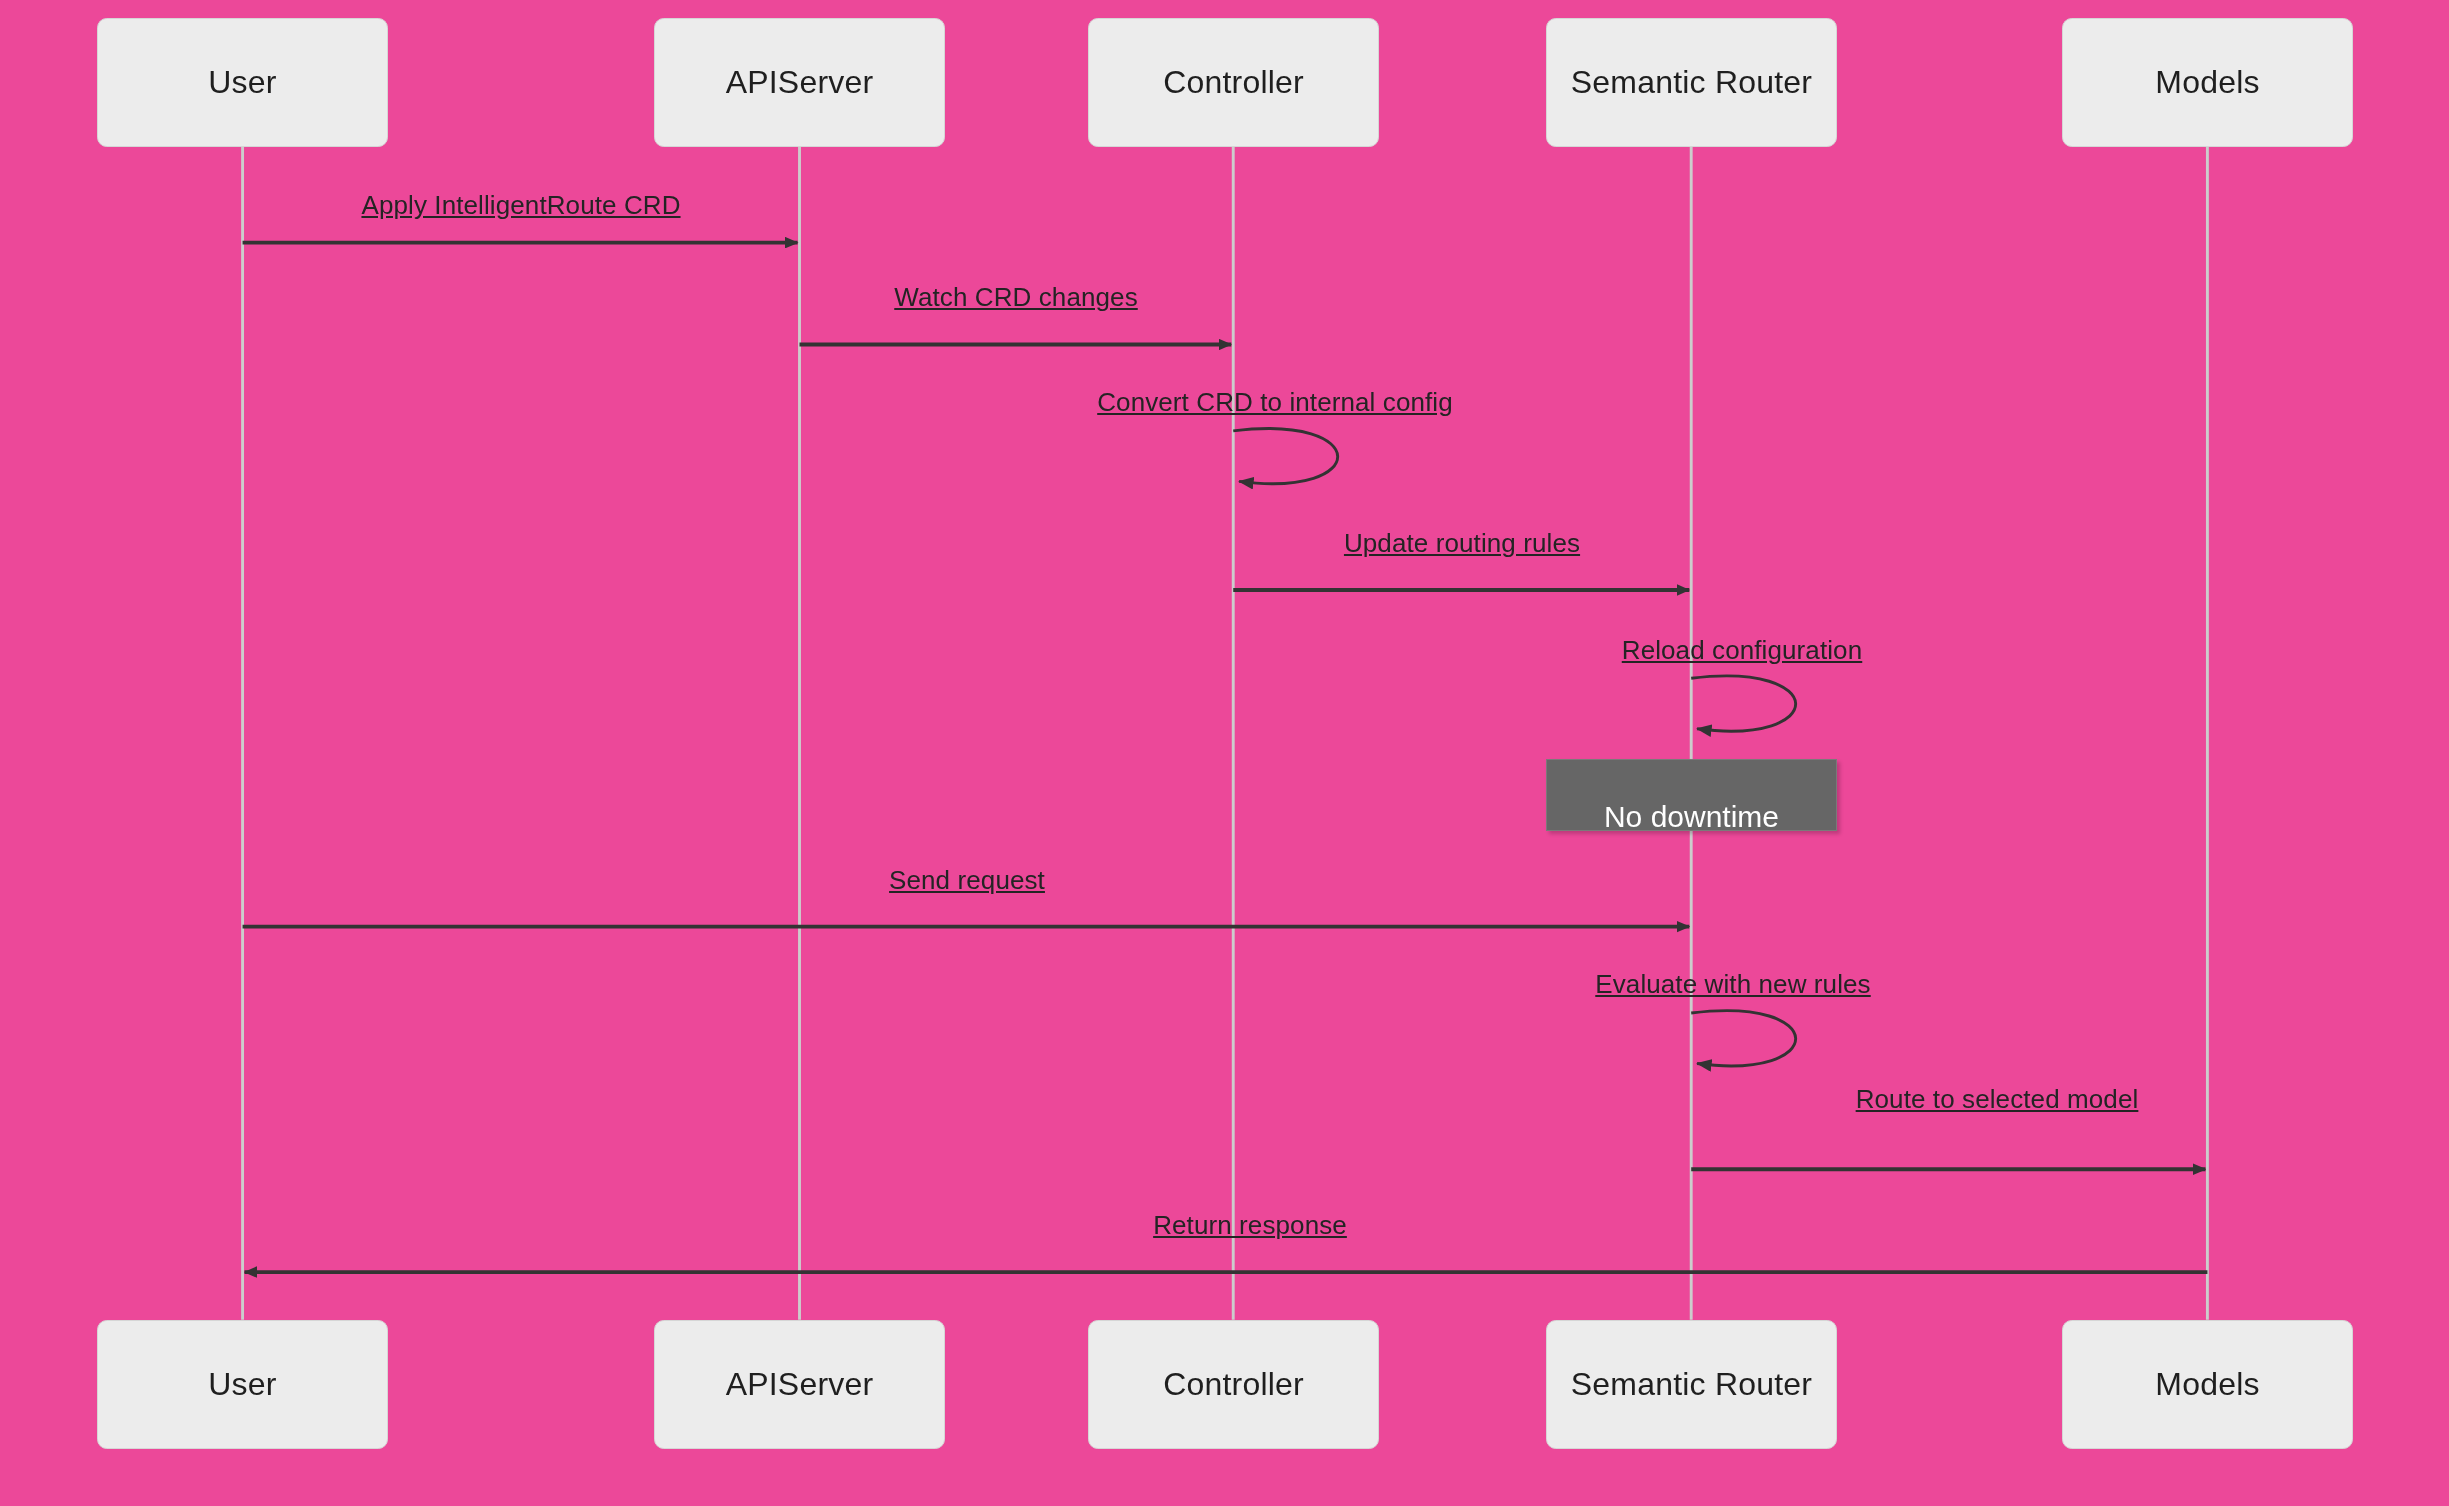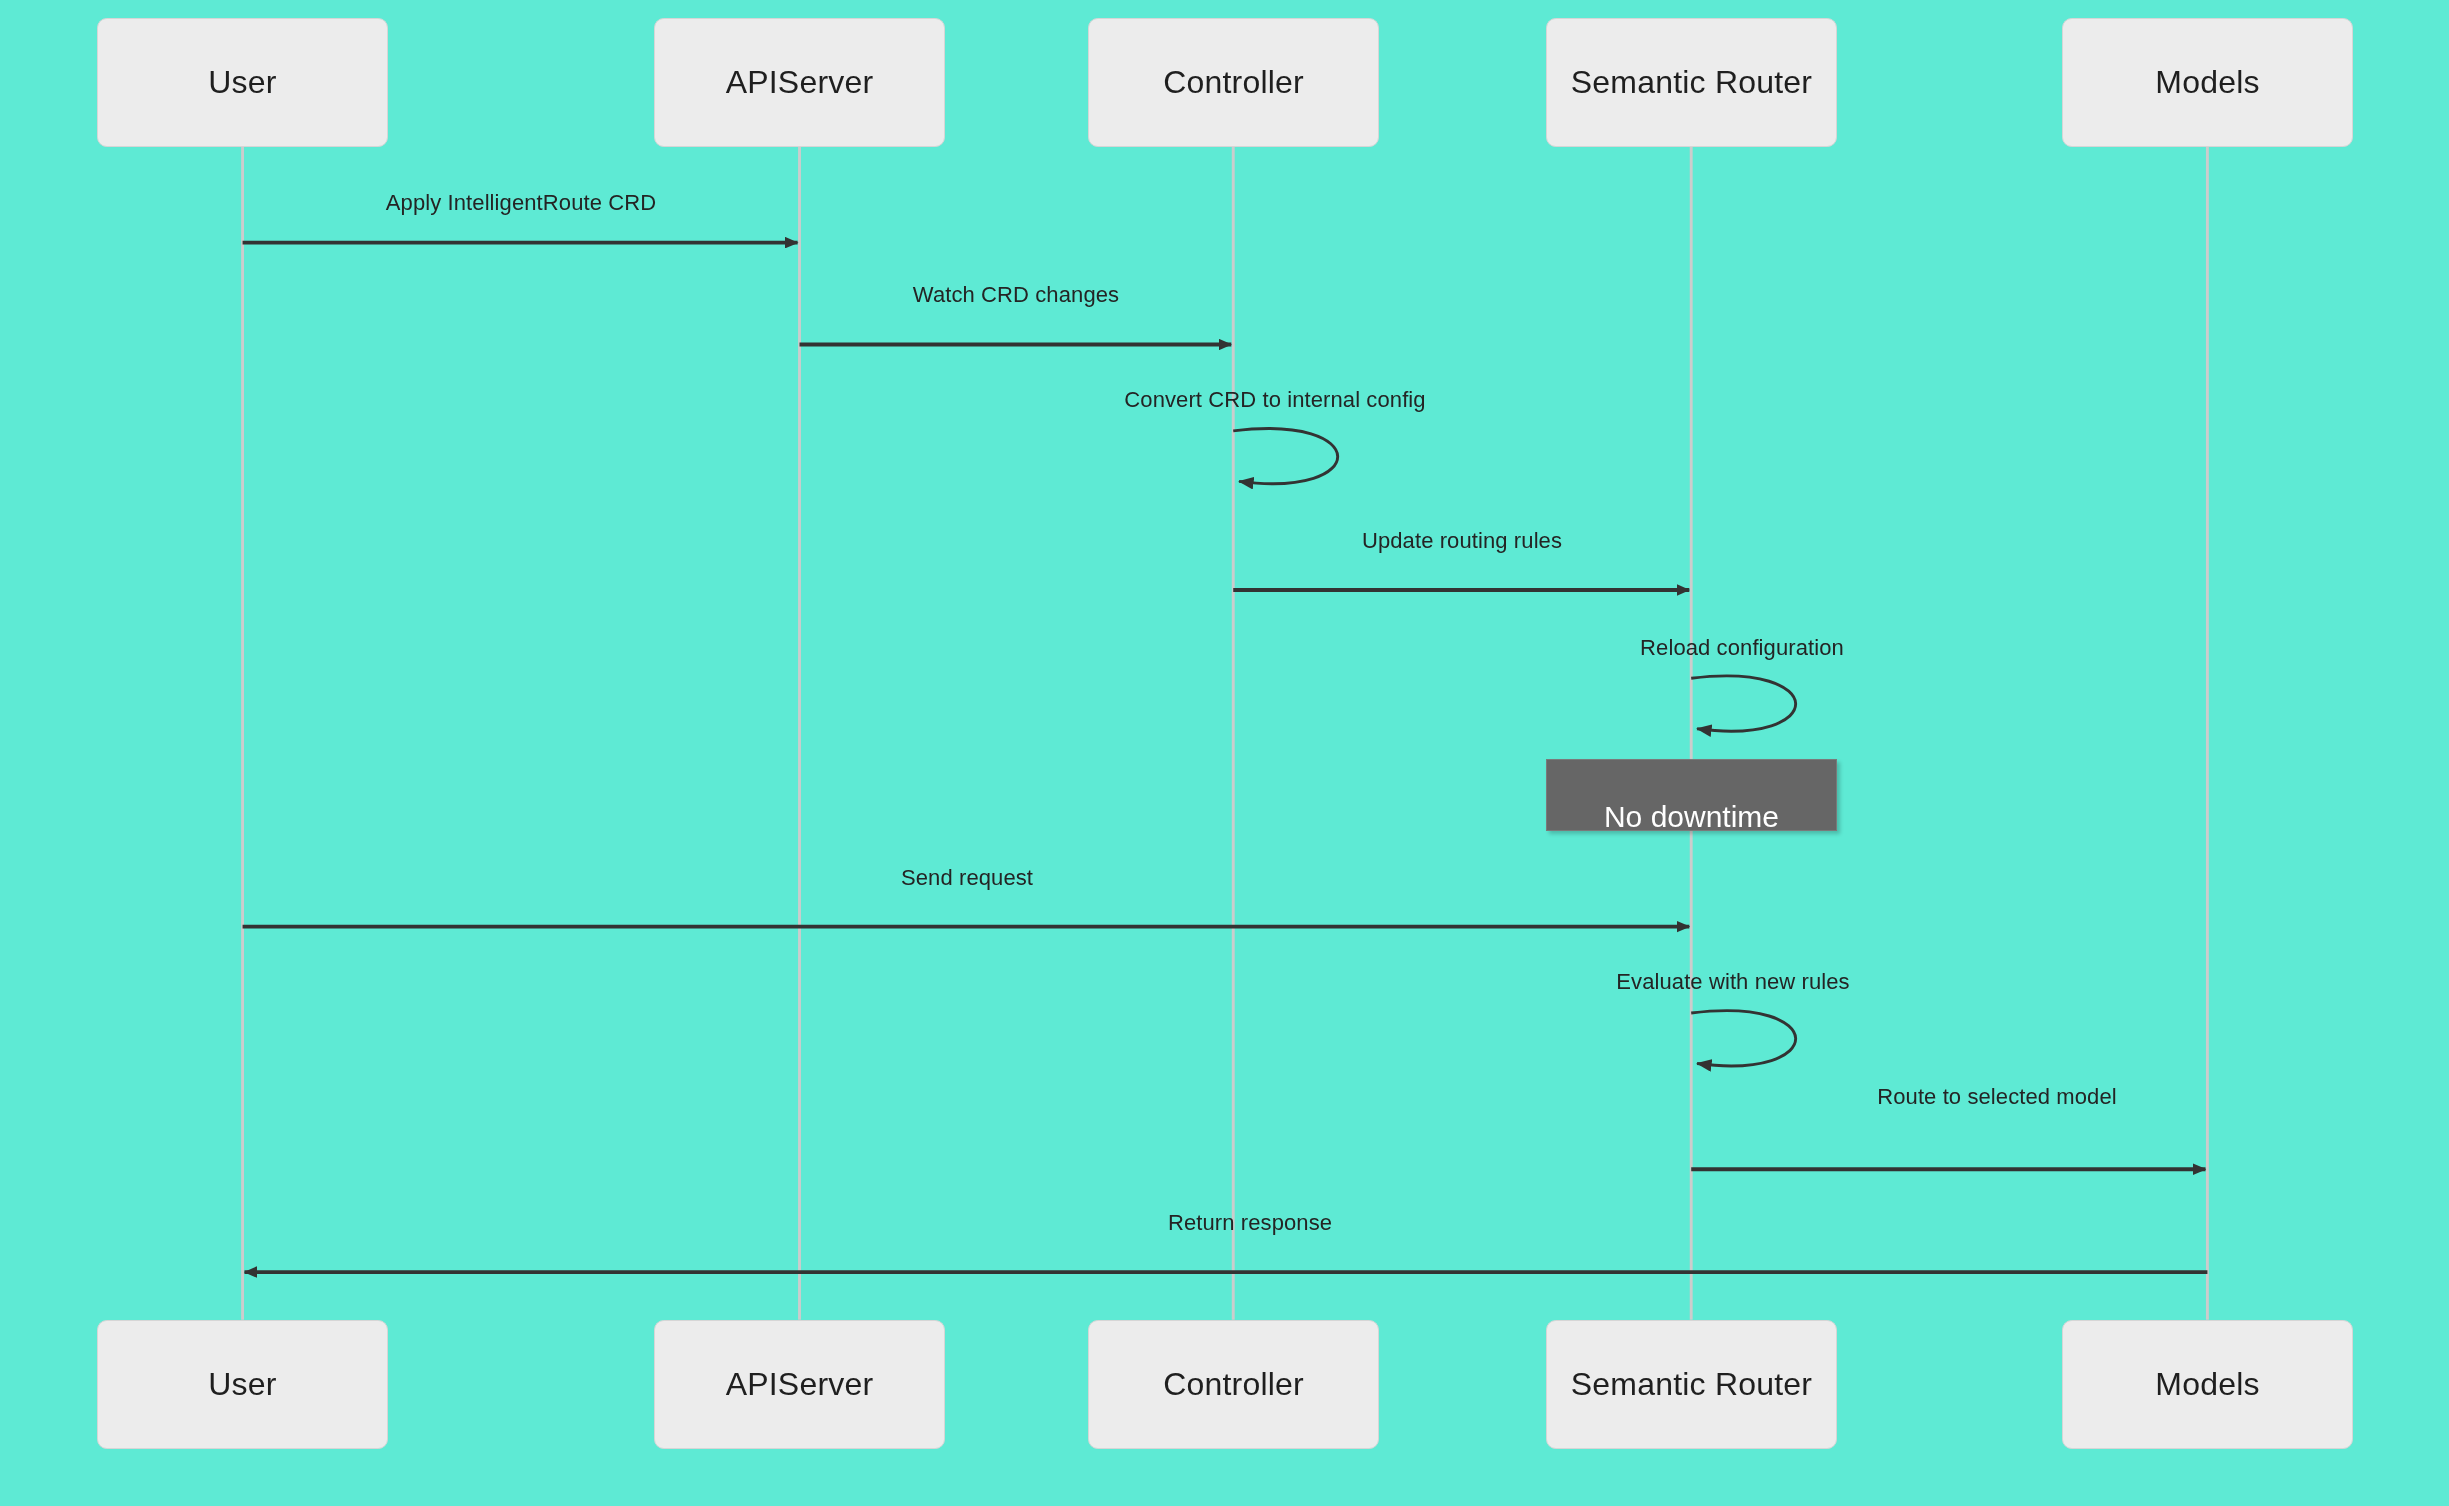--- a/index.html
+++ b/index.html
@@ -10,21 +10,21 @@
   body {
     width: 2449px;
     height: 1506px;
     font-family: "Liberation Sans", sans-serif;
     overflow: hidden;
   }
   #diagram {
     position: relative;
     width: 2449px;
     height: 1506px;
-    background: #5eead4;
+    background: #ec4899;
   }
   #svg-layer {
     position: absolute;
     left: 0;
     top: 0;
     width: 2449px;
     height: 1506px;
   }
   .actor-box {
     position: absolute;
@@ -39,25 +39,26 @@
   .actor-label {
     font-family: "Liberation Sans", sans-serif;
     font-size: 32px;
     color: #1f1f1f;
     white-space: nowrap;
     letter-spacing: 0.2px;
   }
   .msg-label {
     position: absolute;
     font-family: "Liberation Sans", sans-serif;
-    font-size: 22px;
+    font-size: 26px;
     color: #242424;
     white-space: nowrap;
     transform: translateX(-50%);
     letter-spacing: 0.1px;
+    text-decoration: underline;
   }
   .note-box {
     position: absolute;
     box-sizing: border-box;
     background: #666666;
     border: 1px solid #7a7a7a;
     display: flex;
     align-items: center;
     justify-content: center;
     box-shadow: 2.9px 2.9px 3.9px rgba(0,0,0,0.20);

